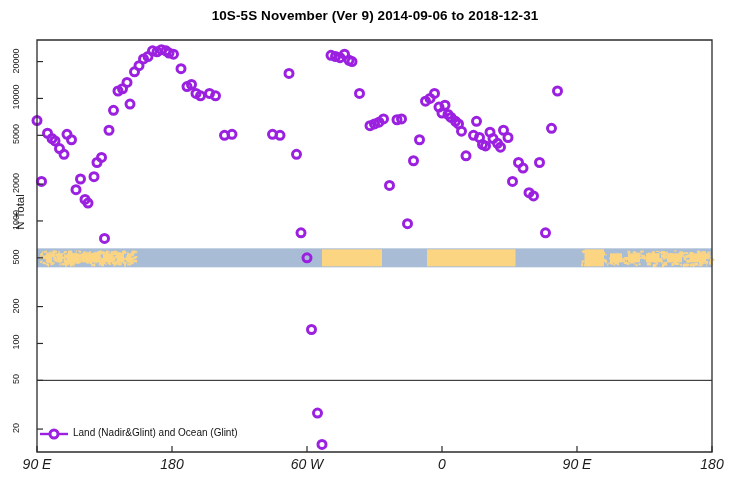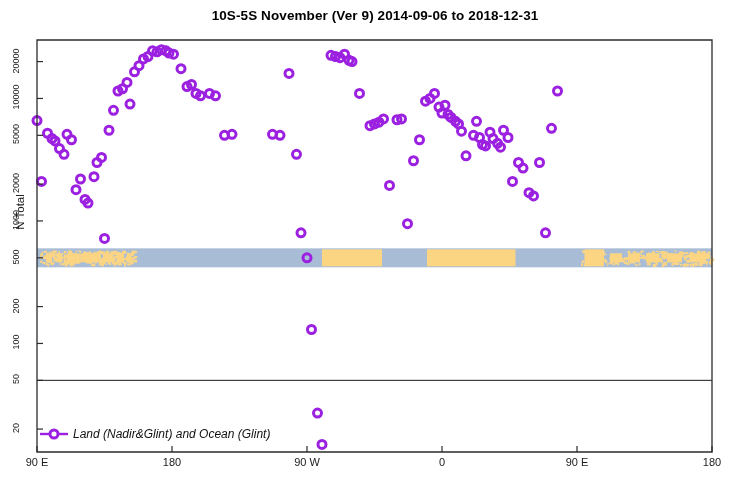--- a/index.html
+++ b/index.html
@@ -52,33 +52,33 @@
   }
   .ytick-label {
     position: absolute;
     font-size: 9px;
     color: #1a1a1a;
     white-space: nowrap;
     transform-origin: 100% 50%;
   }
   .xtick-label {
     position: absolute;
-    font-size: 11px;
+    font-size: 14px;
     color: #1a1a1a;
     white-space: nowrap;
     top: 456px;
+    font-style: italic;
   }
   .legend-text {
     position: absolute;
-    font-size: 12px;
+    font-size: 10px;
     color: #111111;
     white-space: nowrap;
     left: 73px;
     top: 427px;
-    font-style: italic;
   }
 </style>
 </head>
 <body>
 
 <div id="figure">
 
   <div class="chart-title">10S-5S November (Ver 9)   2014-09-06 to 2018-12-31</div>
 
   <svg id="plot-svg" width="750" height="500" style="position:absolute;left:0;top:0;">
@@ -757,21 +757,21 @@
       <div class="ytick-label" style="left: 0px; top: 251.829px; width: 31px; text-align: center; transform: rotate(-90deg); transform-origin: center center;">500</div>
       <div class="ytick-label" style="left: 0px; top: 214.952px; width: 31px; text-align: center; transform: rotate(-90deg); transform-origin: center center;">1000</div>
       <div class="ytick-label" style="left: 0px; top: 178.075px; width: 31px; text-align: center; transform: rotate(-90deg); transform-origin: center center;">2000</div>
       <div class="ytick-label" style="left: 0px; top: 129.326px; width: 31px; text-align: center; transform: rotate(-90deg); transform-origin: center center;">5000</div>
       <div class="ytick-label" style="left: 0px; top: 92.4489px; width: 31px; text-align: center; transform: rotate(-90deg); transform-origin: center center;">10000</div>
       <div class="ytick-label" style="left: 0px; top: 55.5717px; width: 31px; text-align: center; transform: rotate(-90deg); transform-origin: center center;">20000</div>
     </div>
   <div id="xtick-labels">
       <div class="xtick-label" style="left: 7px; width: 60px; text-align: center;">90 E</div>
       <div class="xtick-label" style="left: 142px; width: 60px; text-align: center;">180</div>
-      <div class="xtick-label" style="left: 277px; width: 60px; text-align: center;">90 W</div>
+      <div class="xtick-label" style="left: 277px; width: 60px; text-align: center;">60 W</div>
       <div class="xtick-label" style="left: 412px; width: 60px; text-align: center;">0</div>
       <div class="xtick-label" style="left: 547px; width: 60px; text-align: center;">90 E</div>
       <div class="xtick-label" style="left: 682px; width: 60px; text-align: center;">180</div>
     </div>
 
   <div class="legend-text">Land (Nadir&amp;Glint) and Ocean (Glint)</div>
 
 </div>
 
 </body></html>

